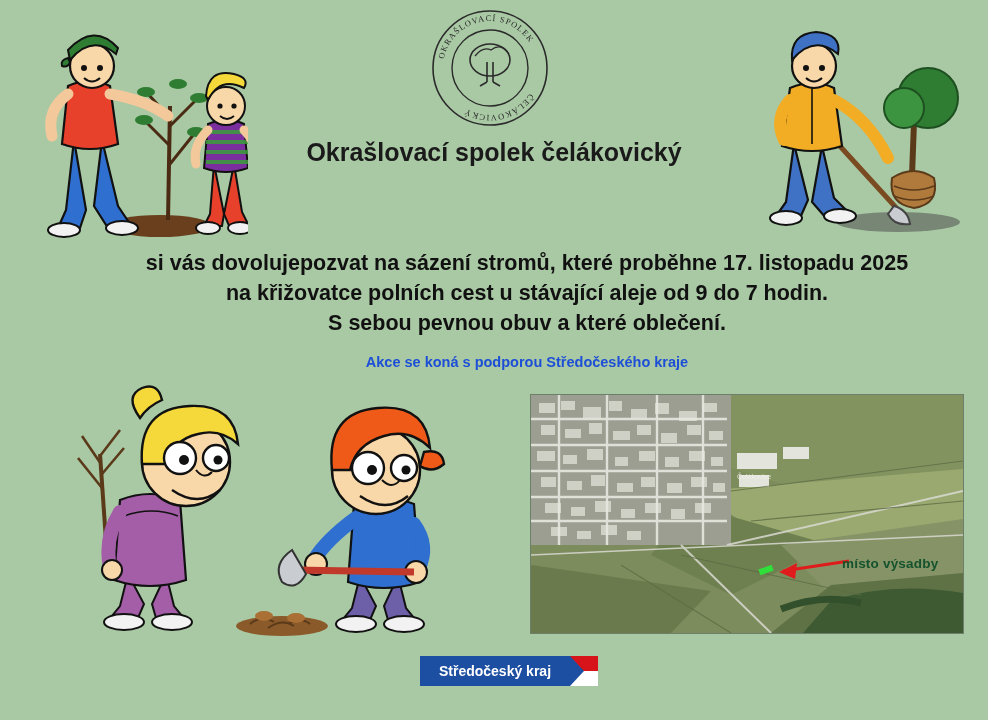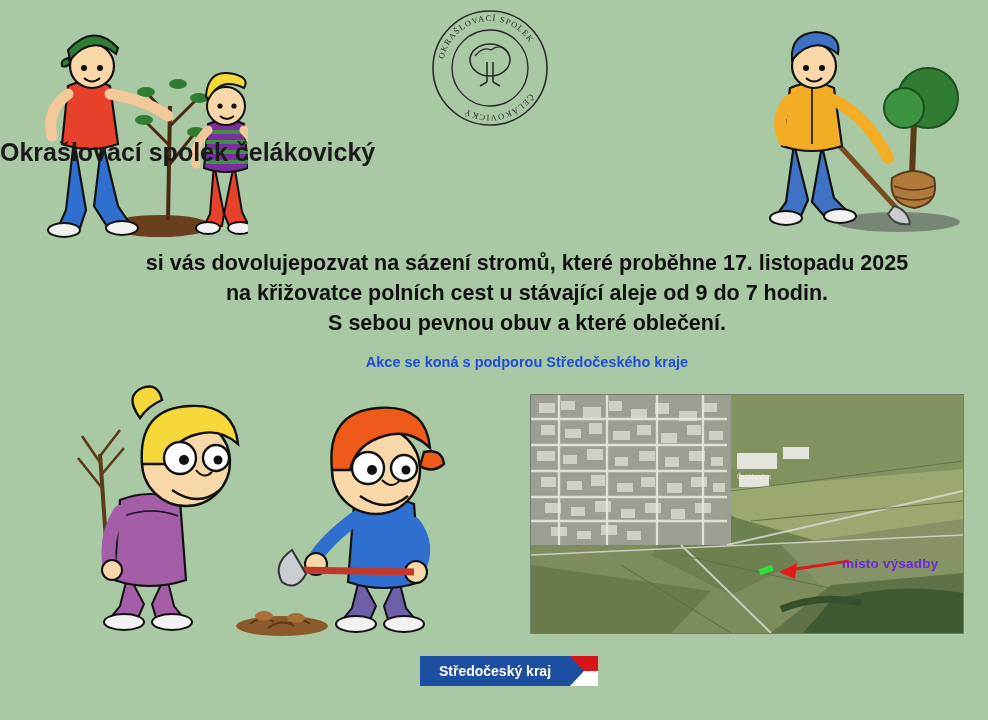--- a/index.html
+++ b/index.html
@@ -29,20 +29,21 @@
     width: 120px;
     height: 120px;
   }
 
   
   .headline {
     position: absolute;
     left: 0;
     top: 138px;
     width: 988px;
+    text-align: center;
     font-size: 25px;
     font-weight: bold;
     color: #1a1a1a;
   }
 
   
   .body-text {
     position: absolute;
     left: 0;
     top: 248px;
@@ -82,21 +83,21 @@
     border: 1px solid #6d7f6b;
     overflow: hidden;
     background: #6f7f55;
   }
   .map-label {
     position: absolute;
     left: 842px;
     top: 556px;
     font-size: 13.5px;
     font-weight: bold;
-    color: #6d28d9;
+    color: #14532d;
     letter-spacing: .2px;
   }
 
   
   .region-logo {
     position: absolute;
     left: 420px;
     top: 656px;
     width: 202px;
     height: 30px;

